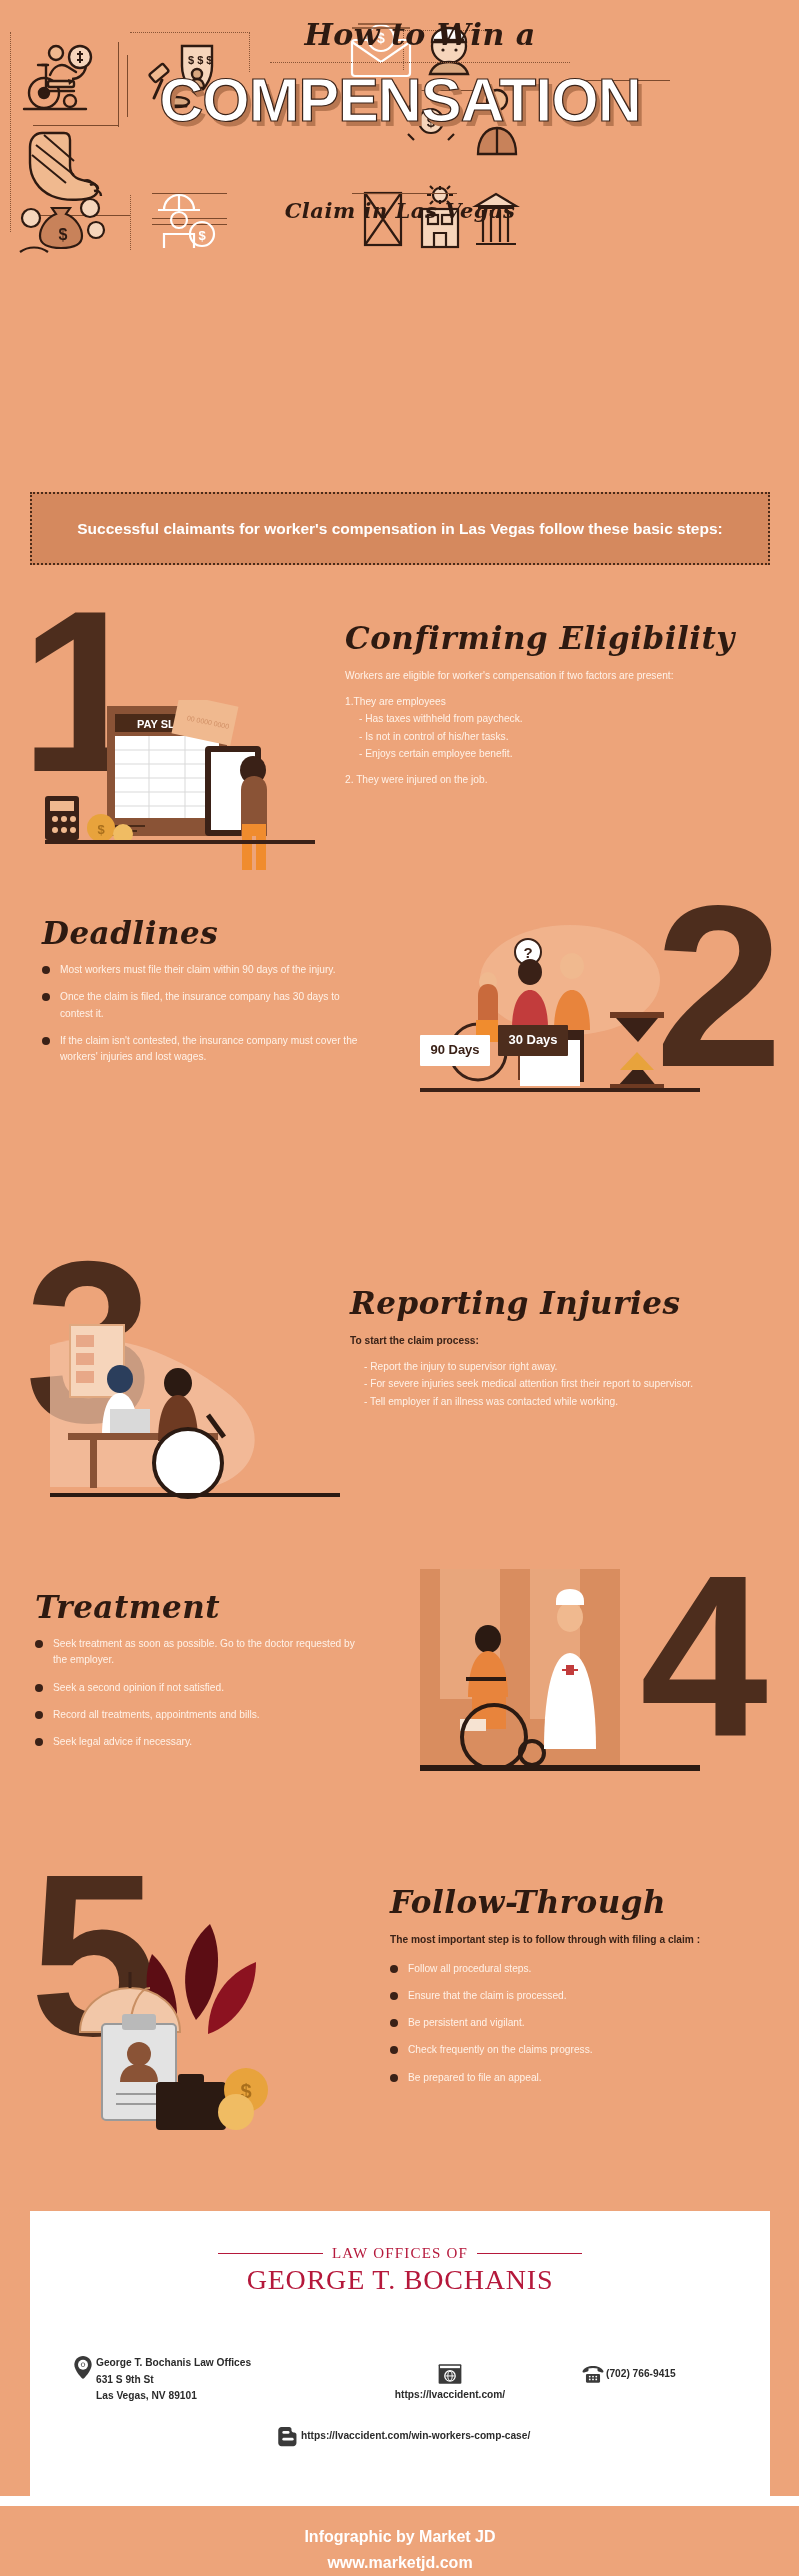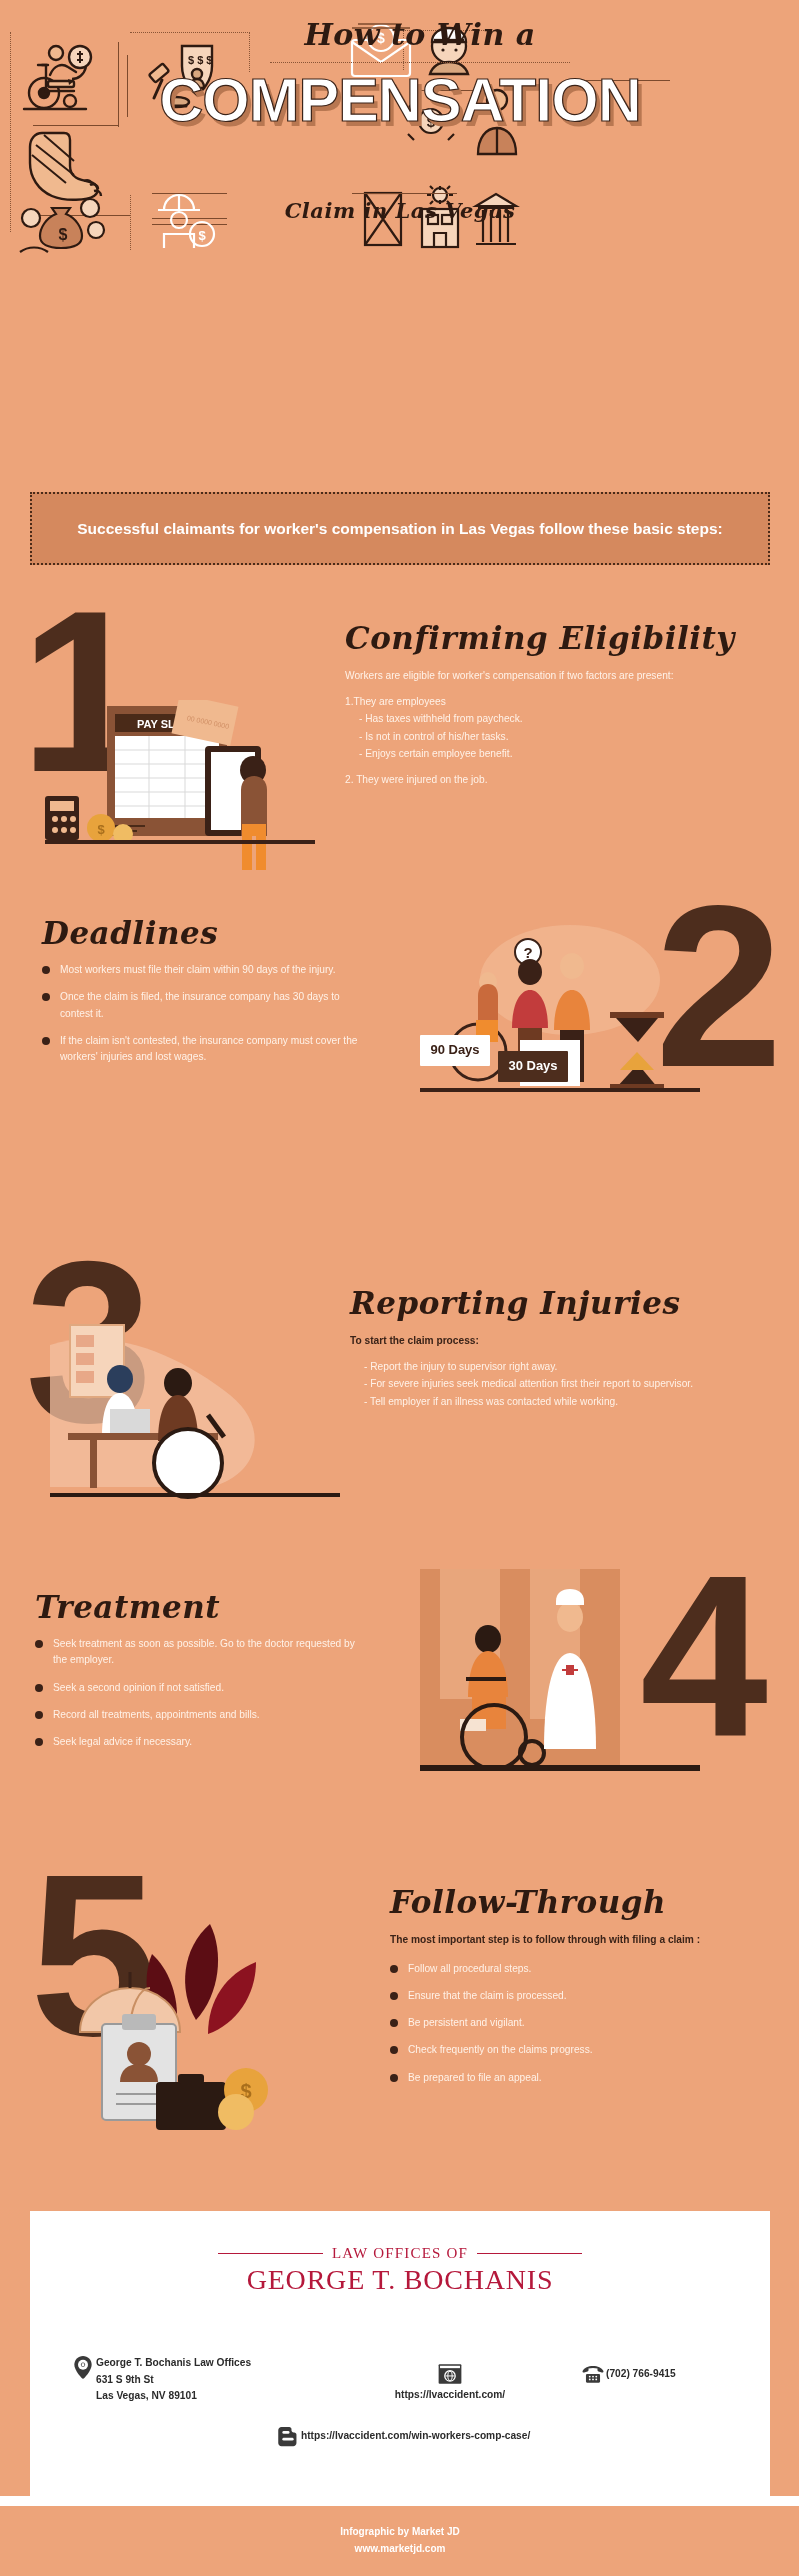--- a/index.html
+++ b/index.html
@@ -101,21 +101,21 @@
     color:#b5183b; font-size:28px; letter-spacing:0.8px; margin-top:2px;
   }
   .contact-row { position:absolute; display:flex; align-items:flex-start; }
   .ci { flex:none; width:26px; height:26px; fill:#3a3a3a; }
   .ctext { font-size:10.2px; line-height:1.62; color:#2b2b2b; }
   .ctext.bold { font-weight:bold; }
 
   .attrib {
     position:absolute; left:0; top:2506px; width:800px; height:70px;
     background:#eda47a; color:#fff; text-align:center;
-    font-size:10px; font-weight:bold; line-height:1.65; padding-top:18px;
+    font-size:16px; font-weight:bold; line-height:1.65; padding-top:18px;
   }
   .white-gap { position:absolute; left:0; top:2496px; width:800px; height:10px; background:#fff; }
 </style>
 </head>
 <body>
 
 <div class="header">
 
   <div class="hdr-frame" style="left:10px;top:32px;width:28px;height:200px;border-right:none;border-top:none;border-bottom:none;"></div>
   <div class="hdr-frame" style="left:130px;top:32px;width:120px;height:40px;border-bottom:none;border-left:none;"></div>
@@ -372,21 +372,21 @@
         </g>
       <path d="M190 92h54v6h-54zM190 164h54v6h-54z" fill="#6e3a22"></path>
       <path d="M200 150h34l-17-18z" fill="#e8a33c"></path>
       <rect x="0" y="168" width="280" height="4" fill="#3a2117"></rect>
     </svg>
   </div>
 
   <div class="daybadge" style="left:420px;top:130px;width:70px;">
     <span>90 Days</span>
   </div>
-  <div class="daybadge dk" style="left:498px;top:120px;width:70px;margin-top:26px;">
+  <div class="daybadge dk" style="left:498px;top:120px;width:70px;">
     <span>30 Days</span>
   </div>
 
   <div style="position:absolute;left:42px;top:10px;width:330px;">
     <div class="step-title script">Deadlines</div>
     <ul class="bullets">
       <li>Most workers must file their claim within 90 days of the injury.</li>
       <li>Once the claim is filed, the insurance company has 30 days to contest it.</li>
       <li>If the claim isn't contested, the insurance company must cover the workers' injuries and lost wages.</li>
     </ul>

